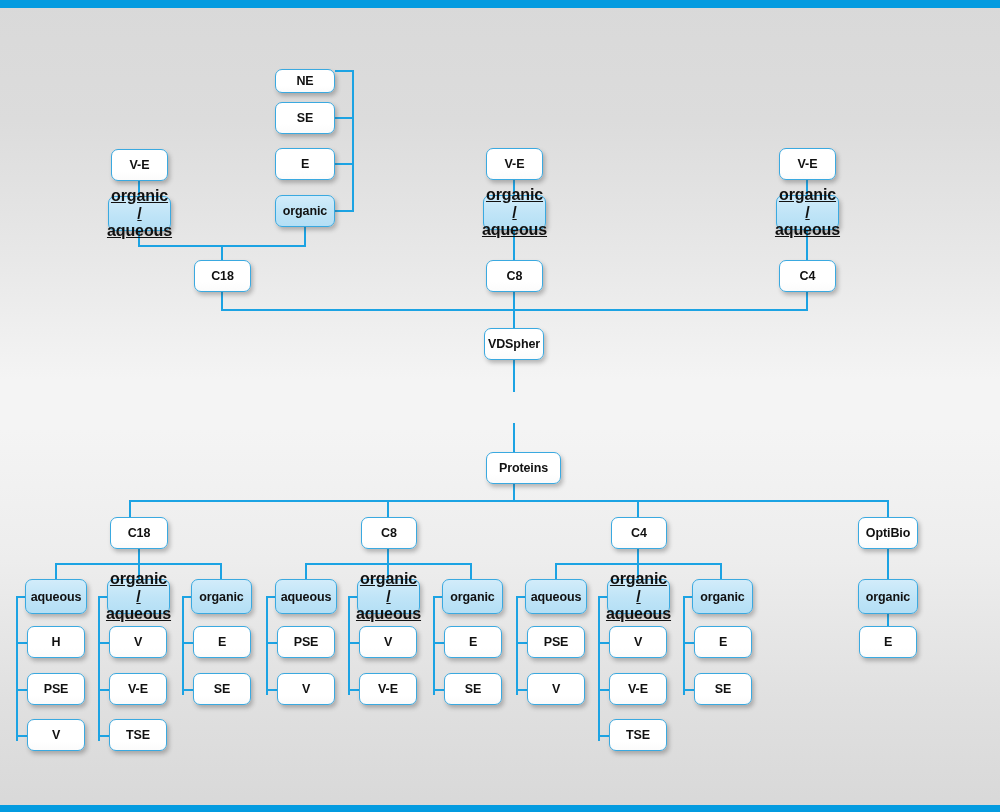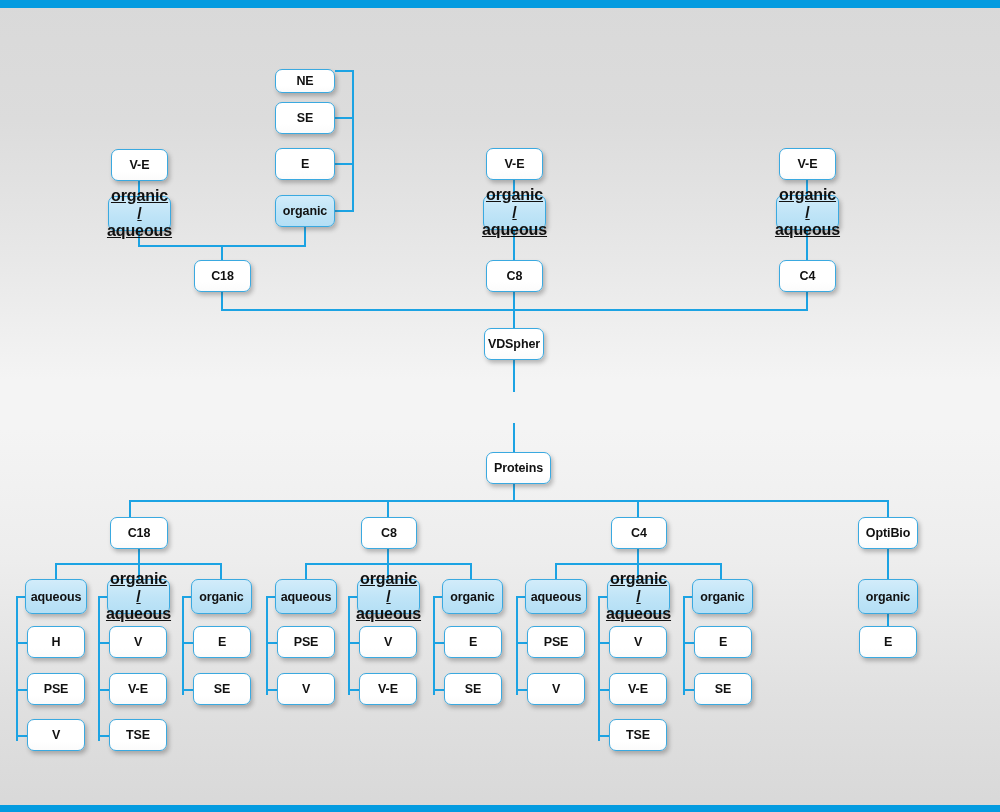--- a/index.html
+++ b/index.html
@@ -143,21 +143,21 @@
   <div class="ln lnv" style="left:513px;top:309px;height:20px;"></div>
 
   <div class="box white" style="left:484px;top:328px;width:60px;height:32px;">
     <span class="t">VDSpher</span>
   </div>
 
   <div class="ln lnv" style="left:513px;top:360px;height:32px;"></div>
 
 
   <div class="ln lnv" style="left:513px;top:423px;height:29px;"></div>
-  <div class="box white" style="left:486px;top:452px;width:65px;height:32px;">
+  <div class="box white" style="left:486px;top:452px;width:75px;height:32px;">
     <span class="t">Proteins</span>
   </div>
 
   <div class="ln lnv" style="left:513px;top:484px;height:17px;"></div>
   <div class="ln lnh" style="left:129px;top:500px;width:760px;"></div>
   <div class="ln lnv" style="left:129px;top:500px;height:17px;"></div>
   <div class="ln lnv" style="left:387px;top:500px;height:17px;"></div>
   <div class="ln lnv" style="left:637px;top:500px;height:17px;"></div>
   <div class="ln lnv" style="left:887px;top:500px;height:17px;"></div>
 

